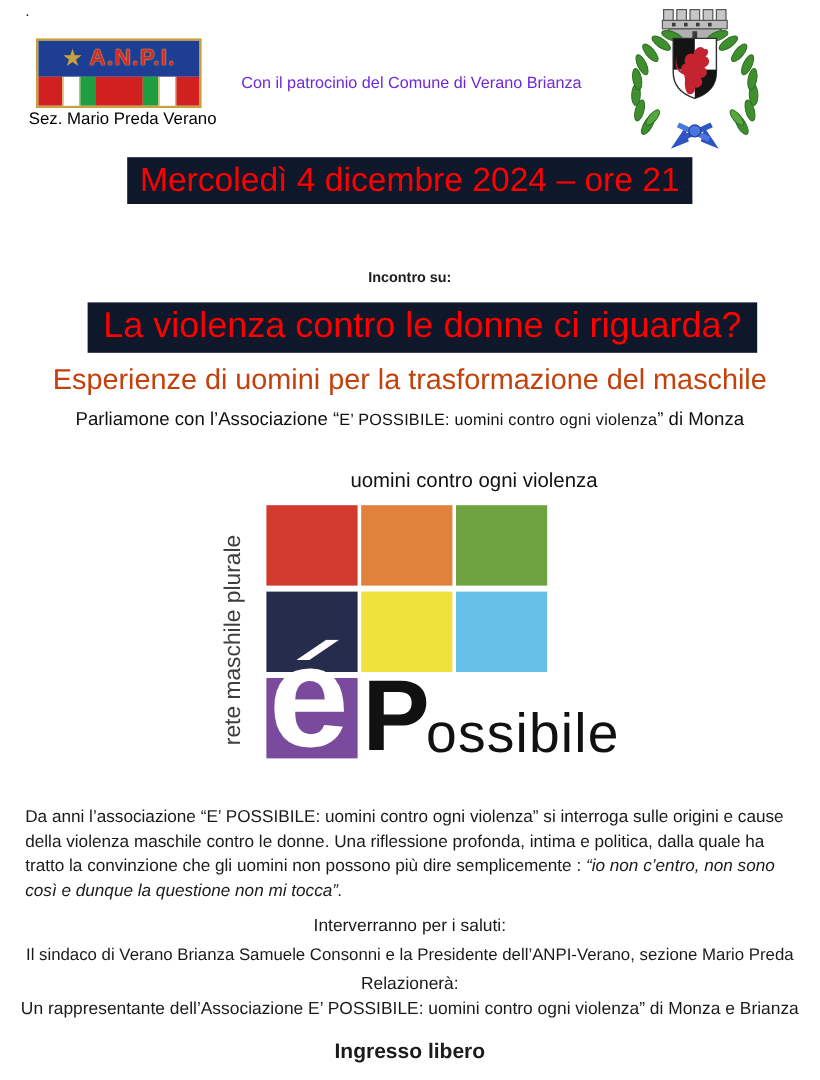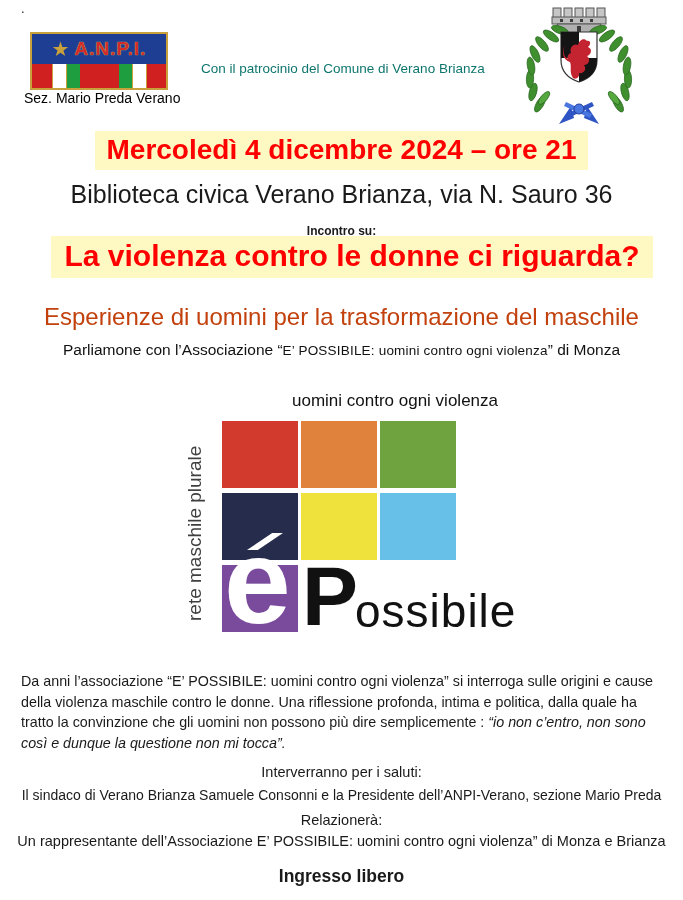--- a/index.html
+++ b/index.html
@@ -19,28 +19,28 @@
   .anpi-star{color:#c8a13c;font-size:20px;line-height:1;}
   .anpi-acronym{color:#d22b2b;font-weight:bold;font-size:19px;letter-spacing:1px;
     text-shadow:0 0 1px #e8c24a, 0 0 1px #e8c24a;}
   .anpi-ribbon{display:flex;height:24px;}
   .st{height:100%;}
   .st.red{background:#d02020;}
   .st.white{background:#ffffff;border-left:1px solid #c8a13c;border-right:1px solid #c8a13c;}
   .st.green{background:#1e9e3e;}
   .anpi-caption{left:24px;top:90px;font-size:14px;color:#000000;}
 
-  .patronage{left:201px;top:61px;font-size:13.5px;color:#0f766e;}
+  .patronage{left:201px;top:61px;font-size:13.5px;color:#6d28d9;}
 
   .crest{left:516px;top:2px;}
 
   
   .banner-date{top:131px;}
-  .banner-headline{top:236px;padding-left:21px;}
-  .hl{display:inline-block;background:#fef9c3;color:#ff0000;font-weight:bold;}
+  .banner-headline{top:252px;padding-left:21px;}
+  .hl{display:inline-block;background:#0f172a;color:#ff0000;font-weight:normal;}
   .hl-date{font-size:28px;padding:3px 11px 4px;}
   .hl-headline{font-size:30px;padding:3px 13px 5px;}
 
   .venue{top:180px;font-size:25px;color:#1a1a1a;}
   .incontro{top:224px;font-size:12px;font-weight:bold;}
   .subtitle{top:303px;font-size:24px;font-weight:normal;color:#c2410c;}
   .invite{top:341px;font-size:15.5px;color:#111;}
   .invite .caps{font-size:13.5px;letter-spacing:.2px;}
 
   
@@ -156,21 +156,20 @@
         <path d="M76 100 L50 112 L52 116 L78 104 Z" fill="#2f55c4"></path>
         <circle cx="63" cy="107" r="5" fill="#4a76e0" stroke="#23409c"></circle>
       </g>
     </svg>
   </div>
 
   <div class="row banner-date">
     <span class="hl hl-date">Mercoledì 4 dicembre 2024 – ore 21</span>
   </div>
 
-  <div class="row venue">Biblioteca civica Verano Brianza, via N. Sauro 36</div>
   <div class="row incontro">Incontro su:</div>
 
   <div class="row banner-headline">
     <span class="hl hl-headline">La violenza contro le donne ci riguarda?</span>
   </div>
 
   <div class="row subtitle">Esperienze di uomini per la trasformazione del maschile</div>
 
   <div class="row invite">
     <span>Parliamone con l’Associazione “</span><span class="caps">E’ POSSIBILE: uomini contro ogni violenza</span><span>” di Monza</span>

